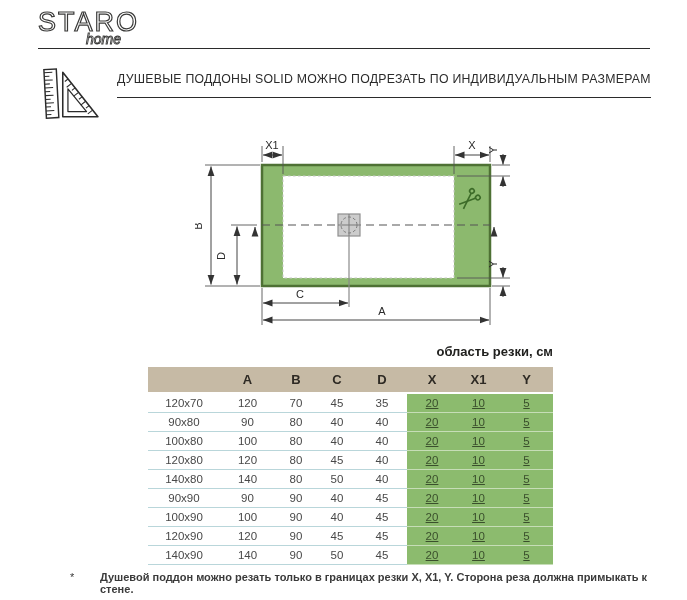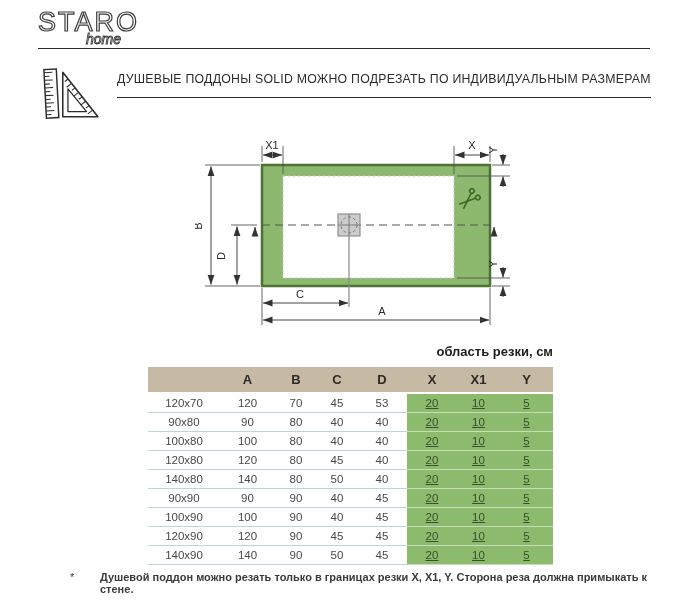--- a/index.html
+++ b/index.html
@@ -177,21 +177,21 @@
       <div>X</div>
       <div>X1</div>
       <div>Y</div>
     </div>
 
     <div class="r t-row">
       <div>120x70</div>
       <div>120</div>
       <div>70</div>
       <div>45</div>
-      <div>53</div>
+      <div>35</div>
       <div class="g">20</div>
       <div class="g">10</div>
       <div class="g">5</div>
     </div>
     <div class="r t-row">
       <div>90x80</div>
       <div>90</div>
       <div>80</div>
       <div>40</div>
       <div>40</div>

